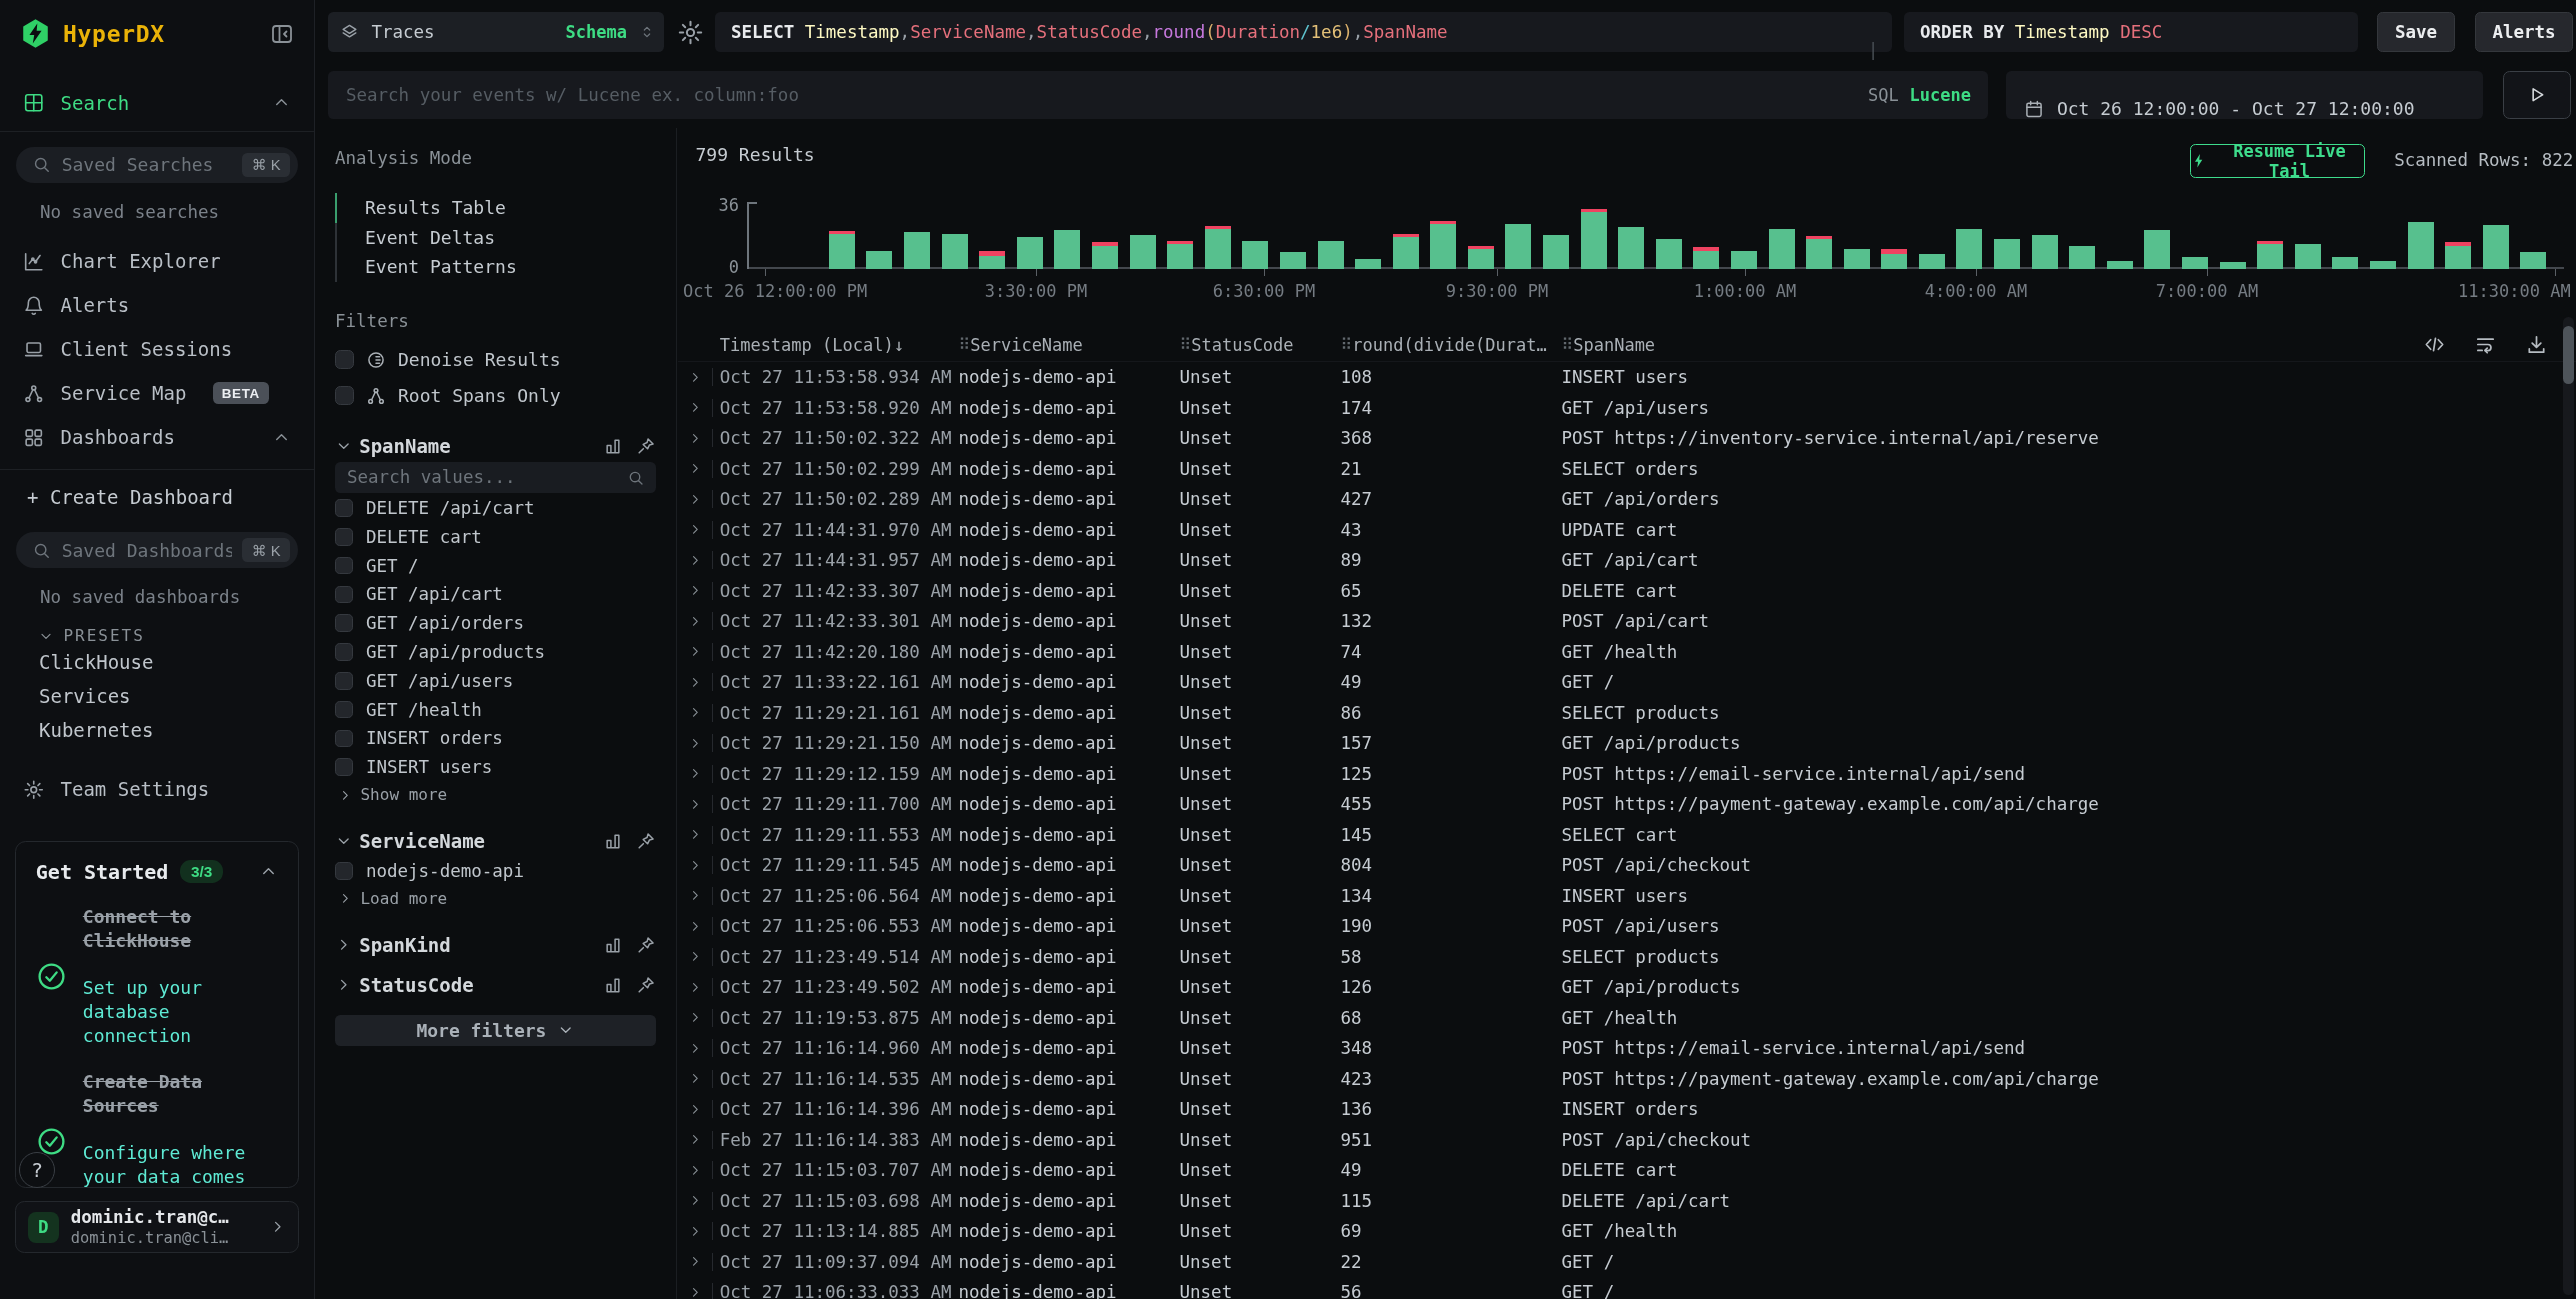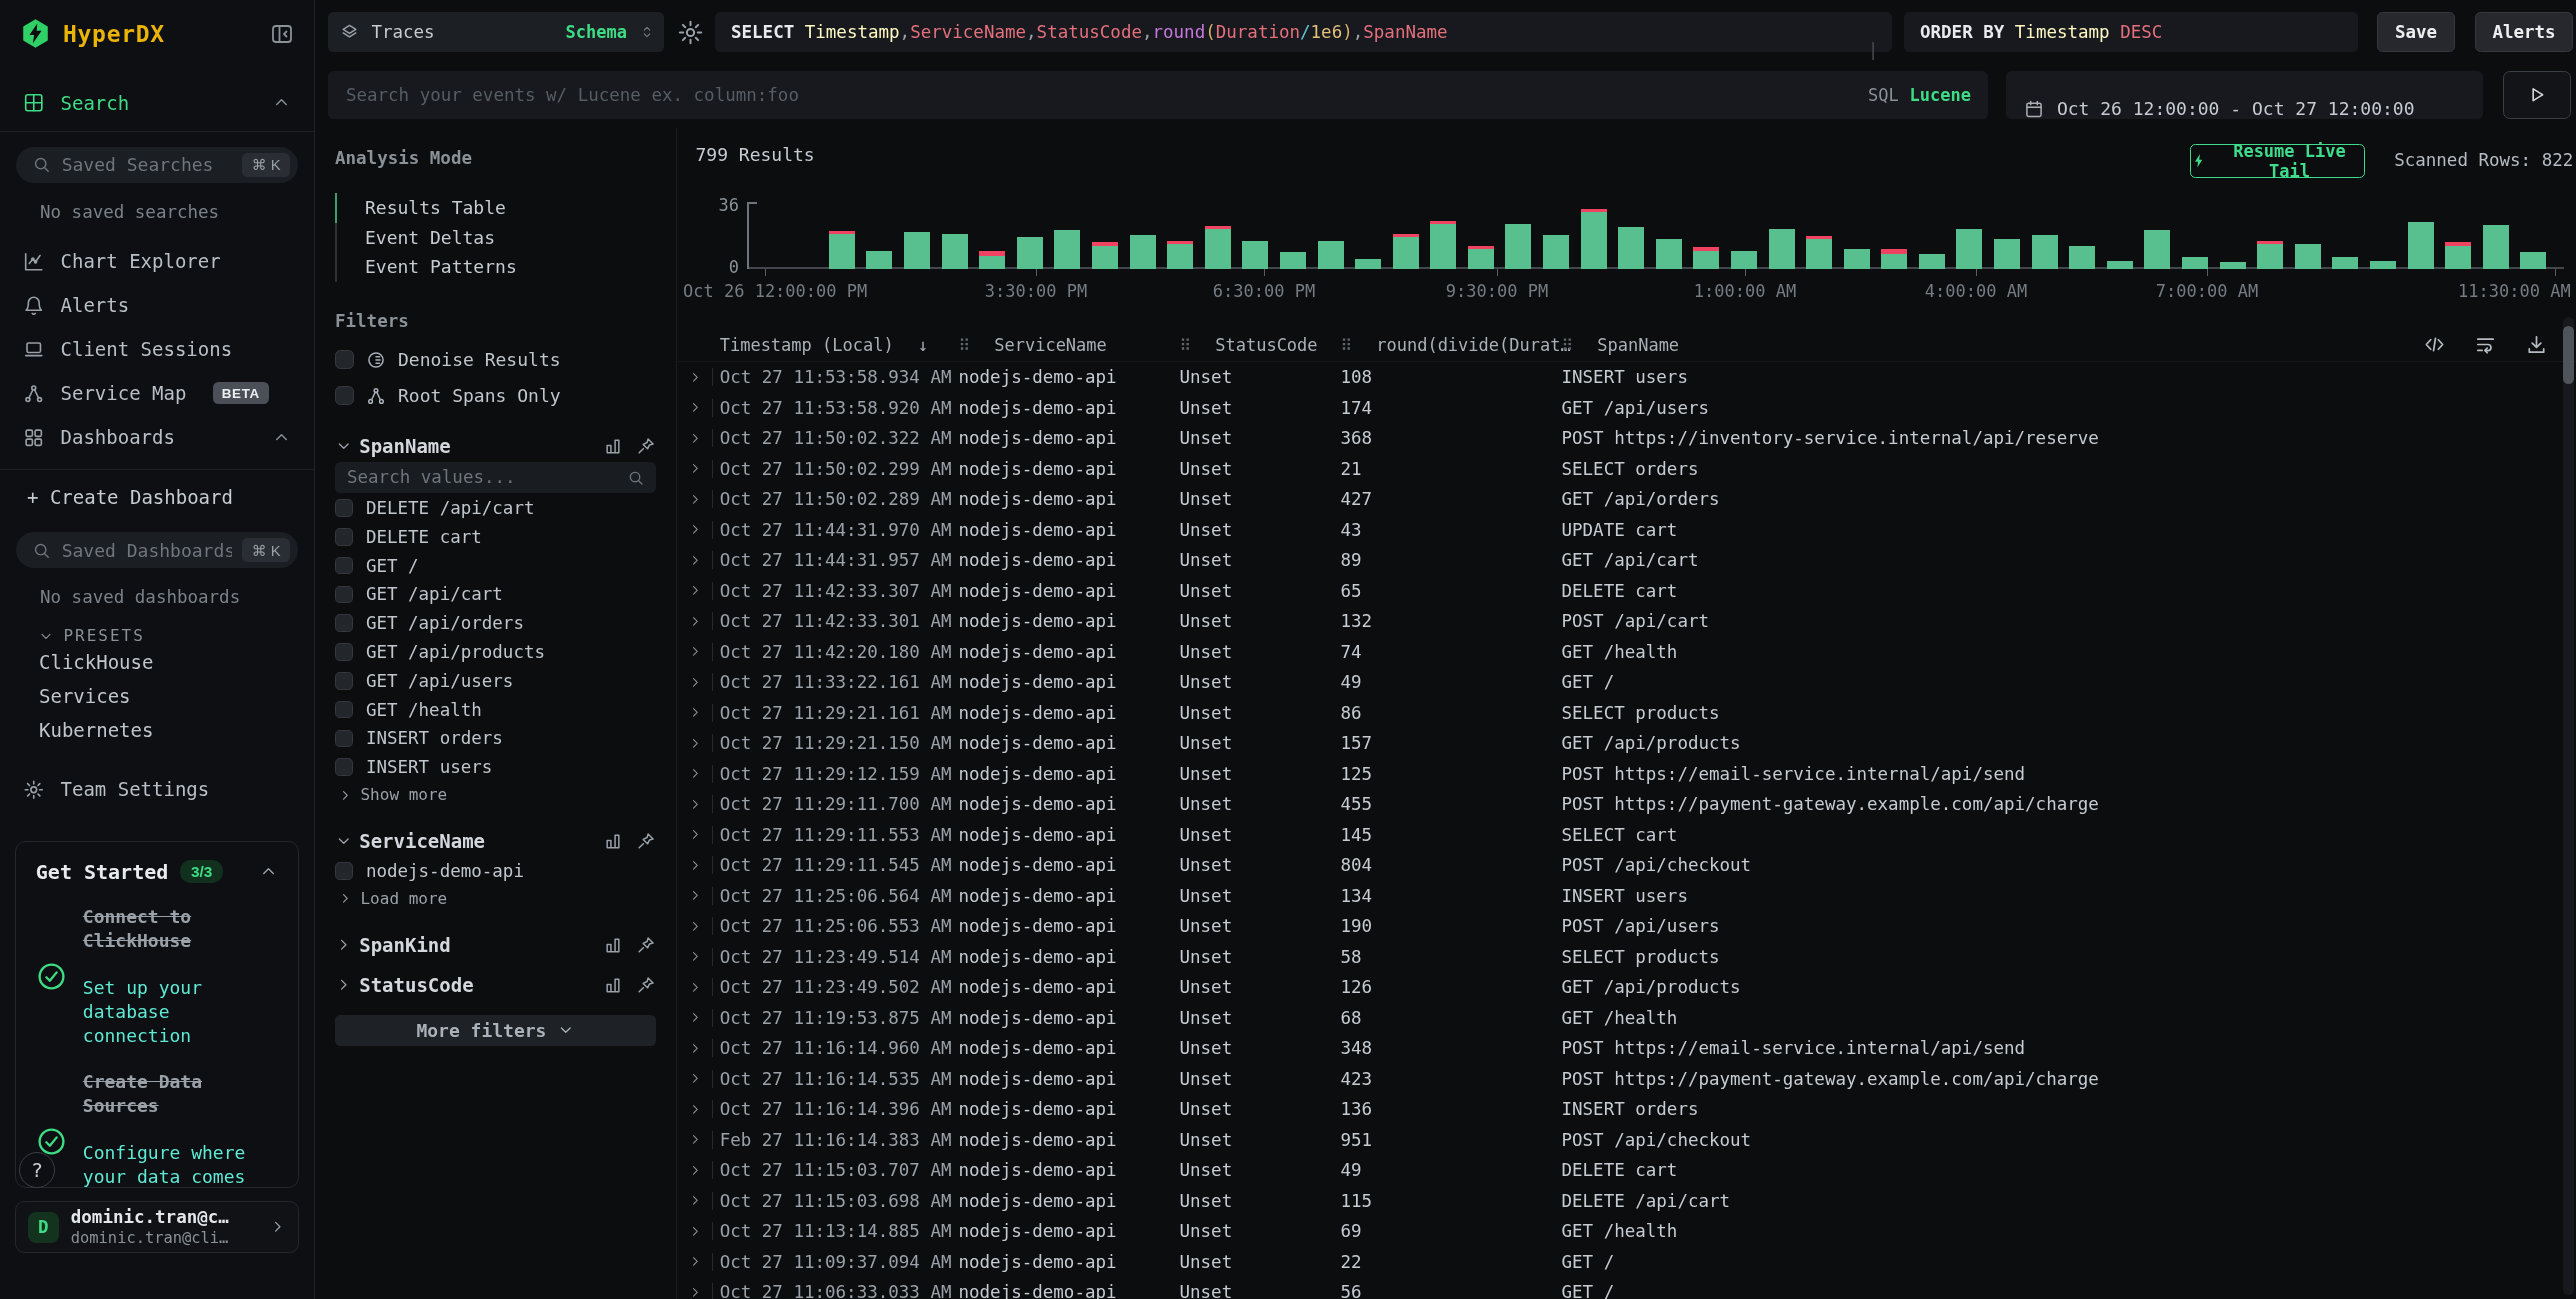--- a/index.html
+++ b/index.html
@@ -72,21 +72,21 @@
   .search-input .ph{color:#565d64;flex:1;white-space:nowrap;overflow:hidden}
   .lang{display:flex;gap:10.7px;font-size:17px;align-items:center}
   .lang .sql{color:#8a9197}.lang .bar{color:#4a5056}.lang .lucene{color:#3edc84;font-weight:bold}
   .date-box{position:absolute;left:1691px;top:6.7px;width:477px;height:48px;background:#17191e;border-radius:5.4px;display:flex;align-items:flex-end;gap:13.4px;padding:0 17.5px;font-size:18px;color:#c6ccd2;white-space:nowrap}
   .date-box .dico{width:20px;height:20px;color:#aab0b6;flex:none}
   .play{position:absolute;left:2188px;top:6.7px;width:68px;height:48px;background:#121418;border:0.7px solid #3a3f45;border-radius:6.7px;color:#d4d8db;display:flex;align-items:center;justify-content:center}
   .play .pico{width:21.5px;height:21.5px}
 
   
   .filters{position:absolute;left:315px;top:128px;width:362px;bottom:0;border-right:0.7px solid #1b1e22;padding:20px 20px 0}
-  .sec-label{font-size:17.5px;font-weight:bold;color:#8a9197}
+  .sec-label{font-size:17.5px;font-weight:normal;color:#8a9197}
   .modes{margin-top:25px}
   .mode{height:29.5px;display:flex;align-items:center;padding-left:28px;font-size:18px;color:#c6ccd2;border-left:2.7px solid #2e3237}
   .mode.active{border-left-color:#3a9e6e}
   .filters-label{margin-top:29.5px}
   .toggle-row{display:flex;align-items:center;gap:12px;height:36px;font-size:18px;color:#c0c6cc}
   .toggle-row:first-of-type{margin-top:10.7px}
   .checkbox{width:19px;height:19px;border-radius:5.4px;background:#23262b;border:0.7px solid #35393f;flex:none}
   .tico{width:20px;height:20px;color:#aab0b6;flex:none}
   .group-head{display:flex;align-items:center;gap:6.7px;margin-top:17.5px;height:29.5px;font-size:19px;font-weight:bold;color:#d4d8dc}
   .group-head .chev{width:17.5px;height:17.5px;color:#9aa1a8;flex:none}
@@ -118,21 +118,21 @@
   .baseline{position:absolute;left:0;right:0;top:88px;height:2px;background:#43474d}
   .bar{position:absolute;bottom:59px;width:26px;display:flex;flex-direction:column}
   .bar .red{background:#ef4361}
   .bar .green{background:#57c08e}
   .xtick{position:absolute;top:90px;width:1.3px;height:7.4px;background:#5a5f65}
   .xlab{position:absolute;top:102px;font-size:17px;color:#757c83;white-space:nowrap}
 
   .tbl{position:relative}
   .thead,.trow{display:grid;grid-template-columns:35px 228px 221px 161px 221px 1fr;align-items:center}
   .thead{height:34px;font-size:17px;color:#aab0b6;border-bottom:0.7px solid #15171b}
-  .th{display:flex;align-items:flex-end;gap:24px;padding-left:17.5px;white-space:nowrap}
+  .th{display:flex;align-items:center;gap:0;padding-left:17.5px;white-space:nowrap}
   .th.first{padding-left:6.7px;grid-column:2}
   .drag{color:#62686e;font-size:16px}
   .sort{color:#aab0b6}
   .trow{height:30.5px;font-size:17.5px}
   .td-chev{position:relative;display:flex;align-items:center;justify-content:center;color:#8a9197;height:100%}
   .td-chev .rc{width:14.8px;height:14.8px}
   .td-chev::after{content:"";position:absolute;right:0;top:20%;height:60%;width:1.3px;background:#26292e}
   .td-ts{color:#9aa1a8;padding-left:6.7px;white-space:nowrap}
   .td{color:#c6ccd2;padding-left:17.5px;white-space:nowrap;overflow:hidden}
   .tbl-icons{position:absolute;top:5.4px;right:28px;display:flex;gap:28px;color:#b6bcc2;align-items:center}

